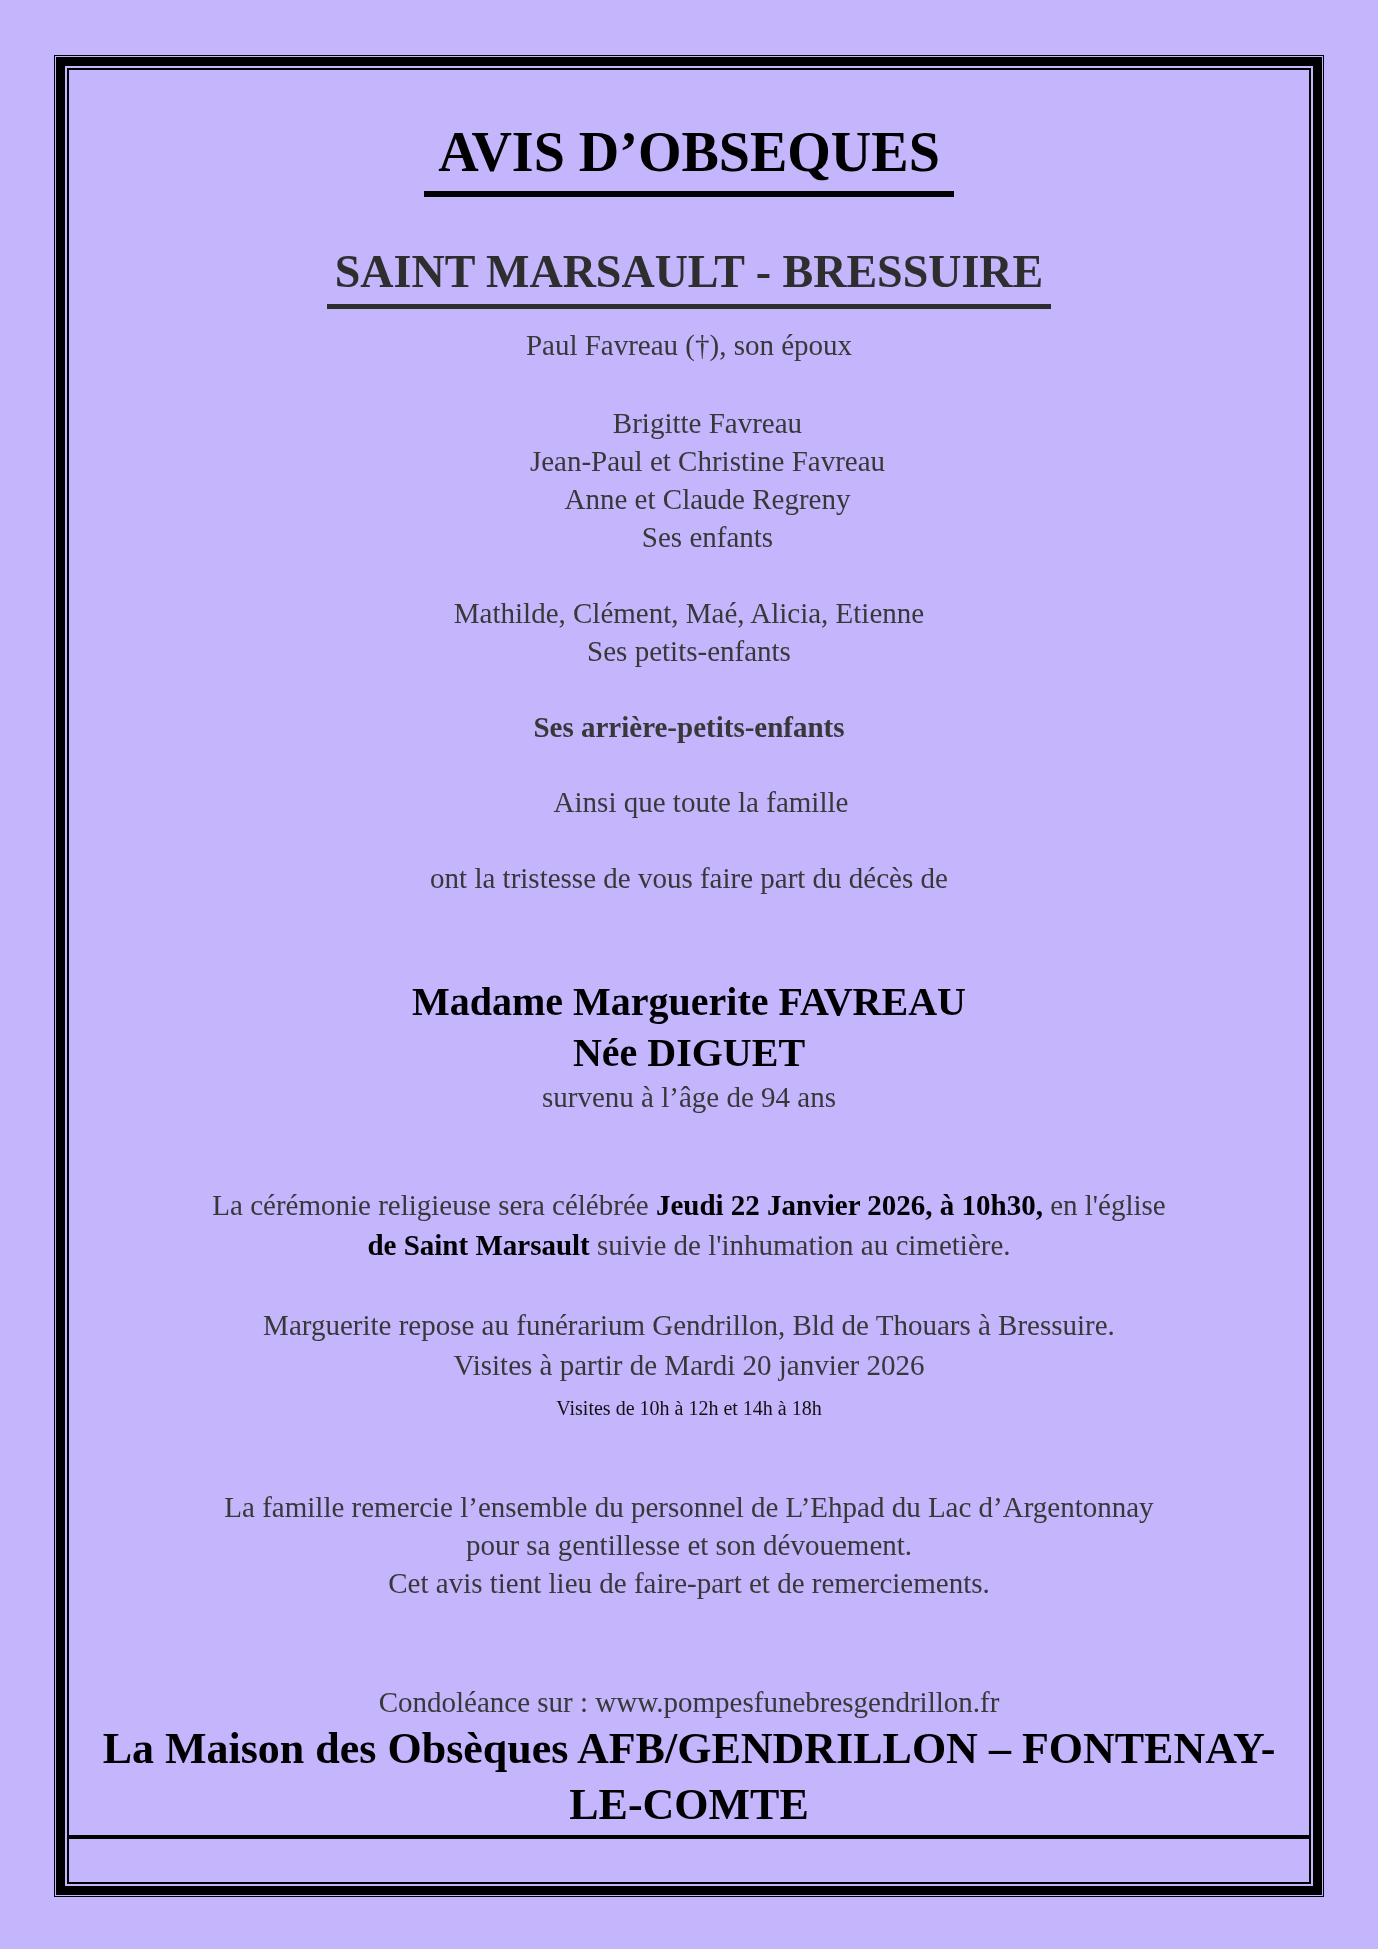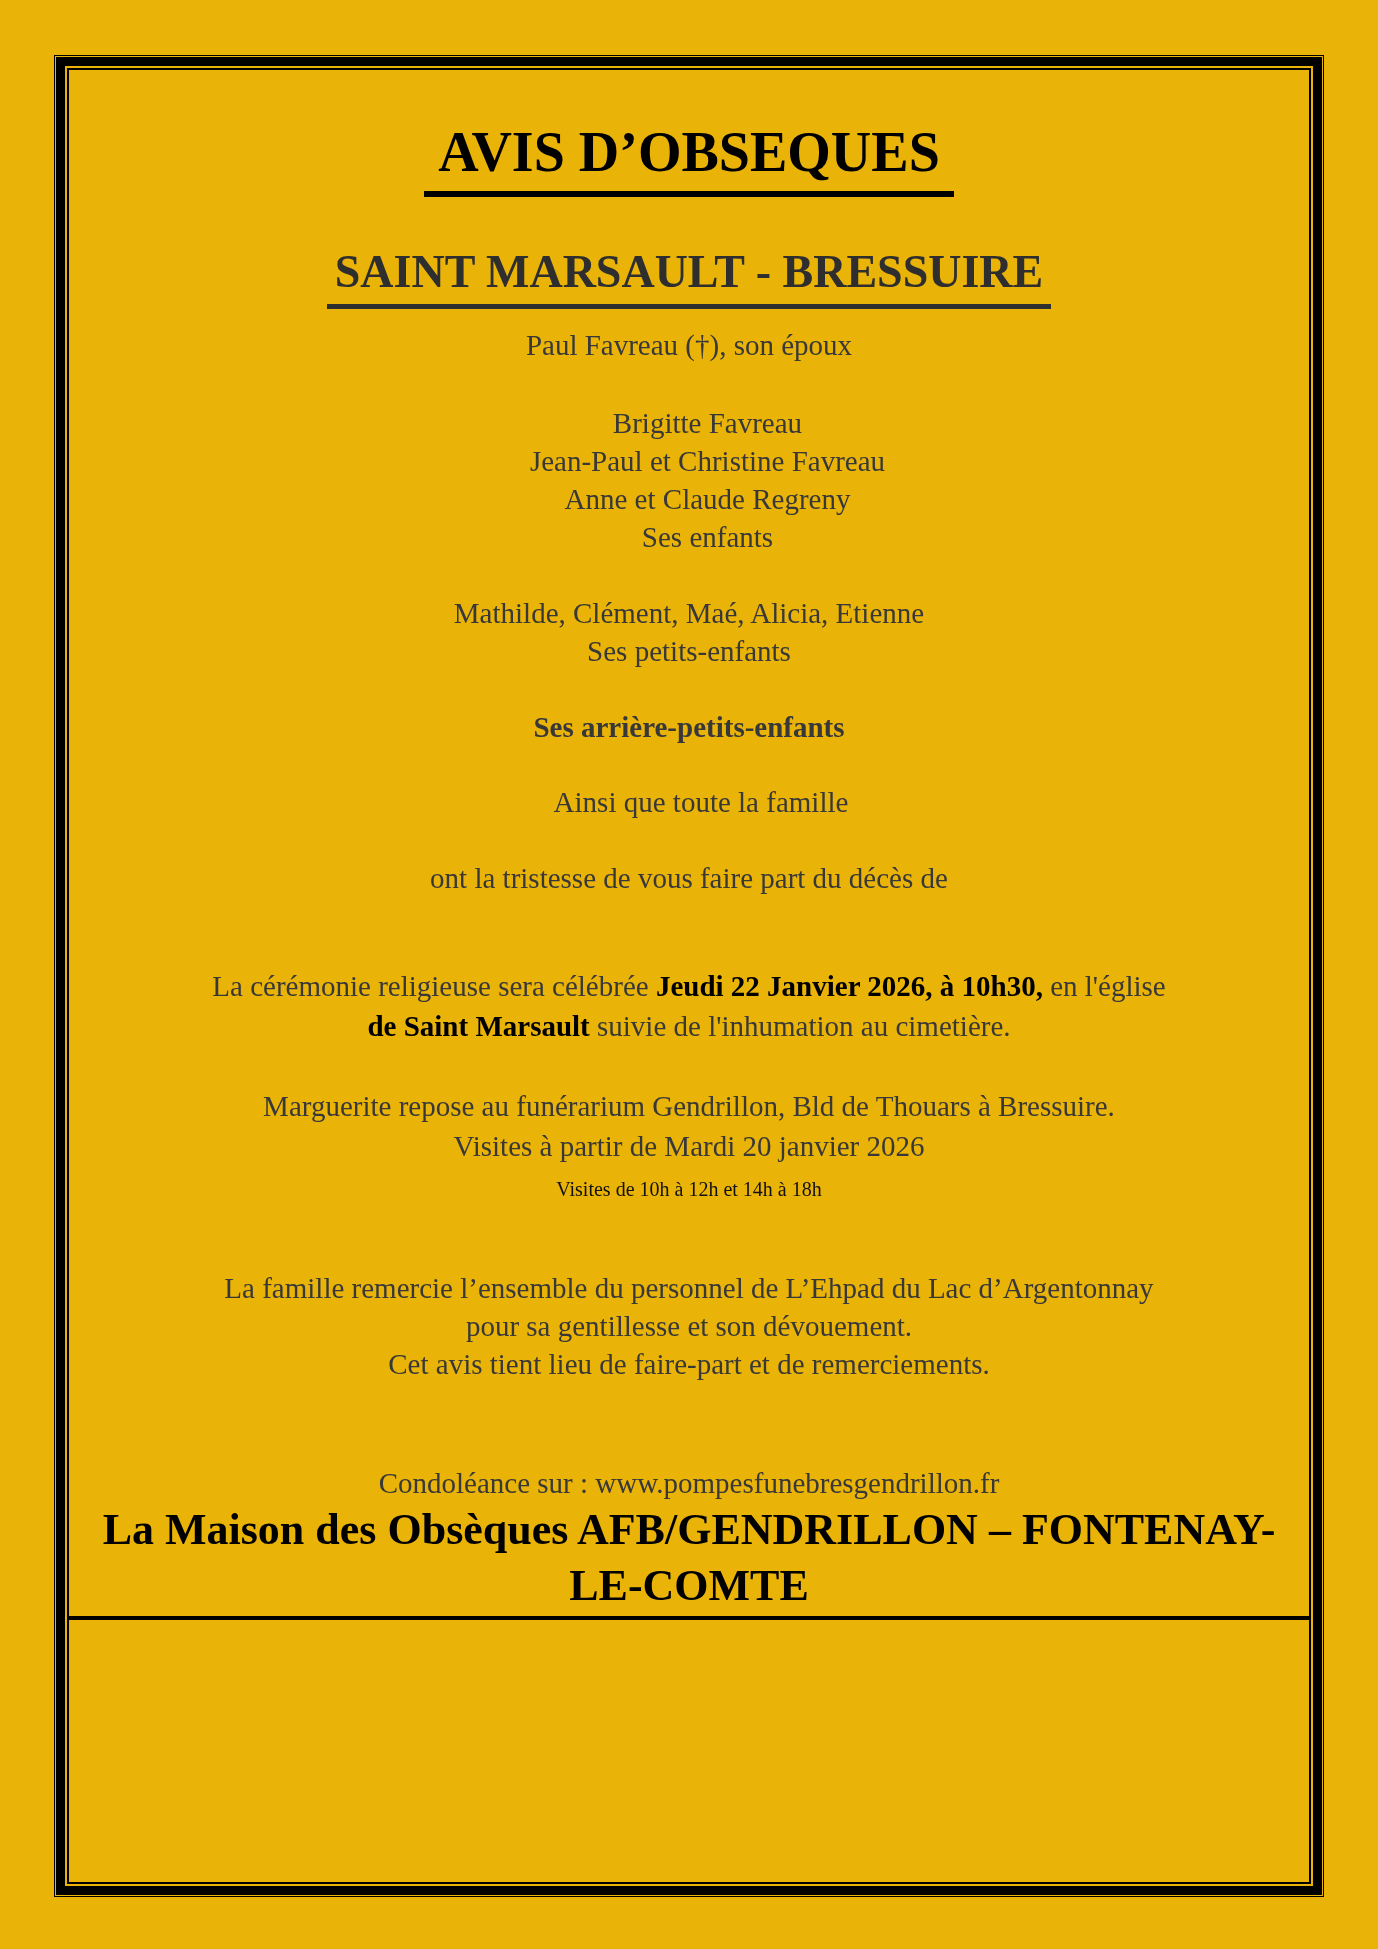--- a/index.html
+++ b/index.html
@@ -4,21 +4,21 @@
 <style>
   html, body {
     margin: 0;
     padding: 0;
     background: #ffffff;
   }
   .page {
     position: relative;
     width: 1378px;
     height: 1949px;
-    background: #eab308;
+    background: #c4b5fd;
     font-family: "Liberation Serif", "DejaVu Serif", serif;
     color: #383838;
     overflow: hidden;
   }
   
   .frame-outer {
     position: absolute;
     left: 54px;
     top: 55px;
     right: 54px;
@@ -145,20 +145,25 @@
             <div class="line">Mathilde, Clément, Maé, Alicia, Etienne</div>
             <div class="line">Ses petits-enfants</div>
           </div>
 
           <div class="line greatgrand">Ses arrière-petits-enfants</div>
 
           <div class="line wholefam">Ainsi que toute la famille</div>
 
           <div class="line announce">ont la tristesse de vous faire part du décès de</div>
 
+          <div class="deceased">
+            <div class="deceased-name">Madame Marguerite FAVREAU</div>
+            <div class="deceased-name">Née DIGUET</div>
+            <div class="age-line">survenu à l’âge de 94 ans</div>
+          </div>
 
           <div class="ceremony">
             <div><span>La cérémonie religieuse sera célébrée </span><b>Jeudi 22 Janvier 2026, à 10h30,</b><span> en l'église</span></div>
             <div><b>de Saint Marsault</b><span> suivie de l'inhumation au cimetière.</span></div>
           </div>
 
           <div class="visitation">
             <div class="v-line">Marguerite repose au funérarium Gendrillon, Bld de Thouars à Bressuire.</div>
             <div class="v-line">Visites à partir de Mardi 20 janvier 2026</div>
             <div class="v-big">Visites de 10h à 12h et 14h à 18h</div>

